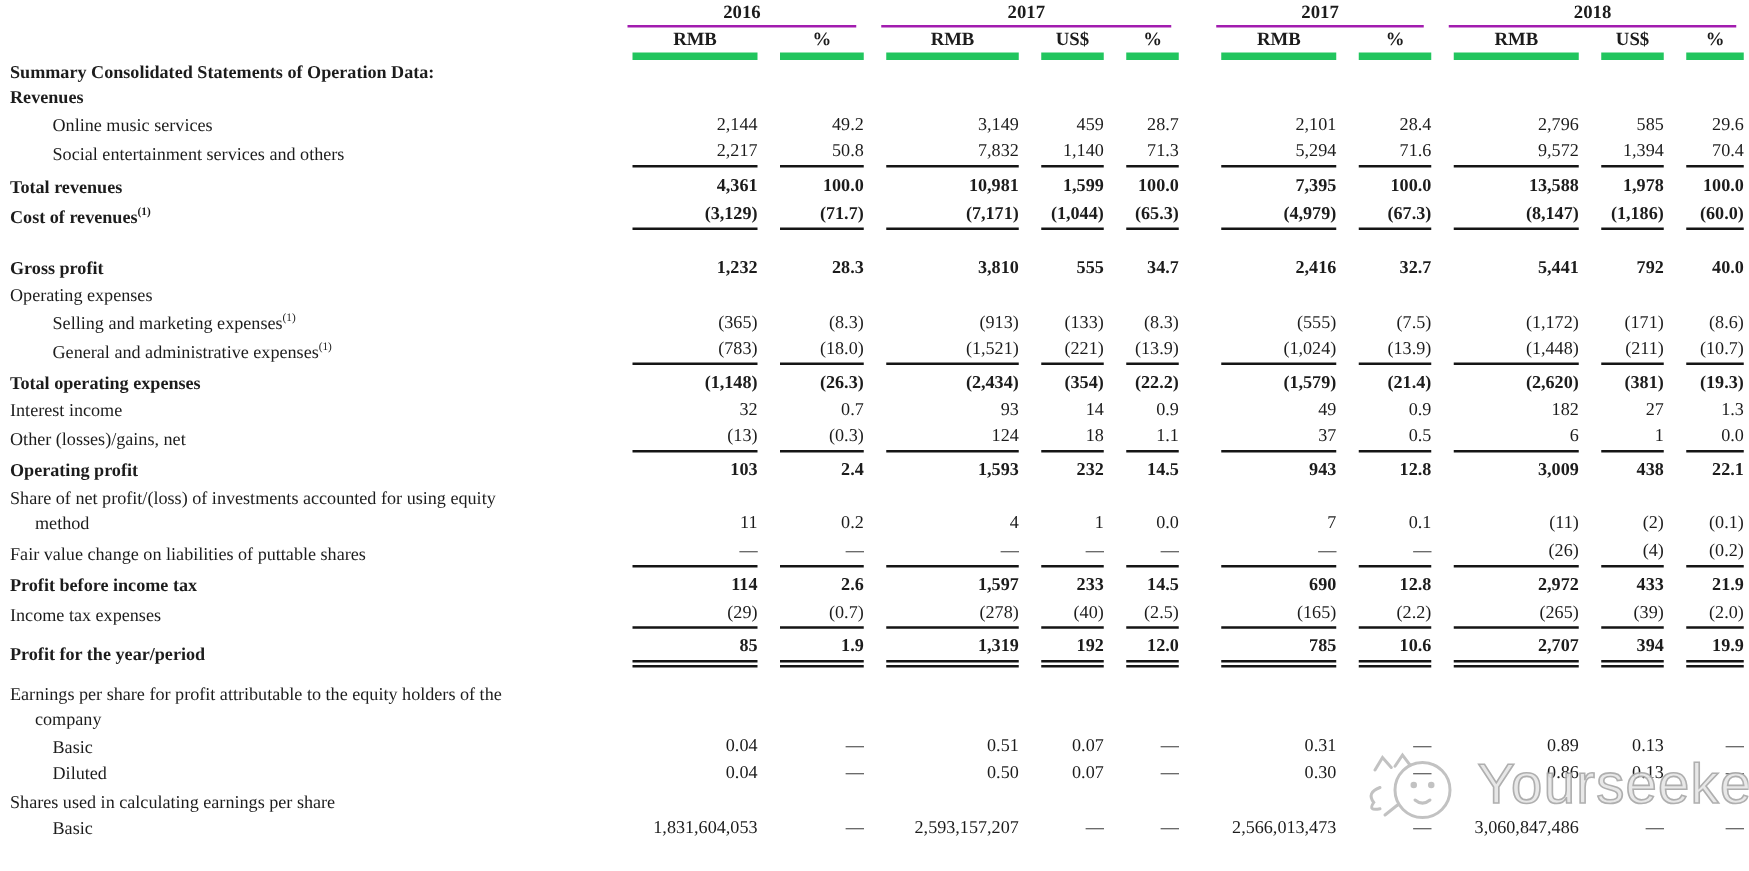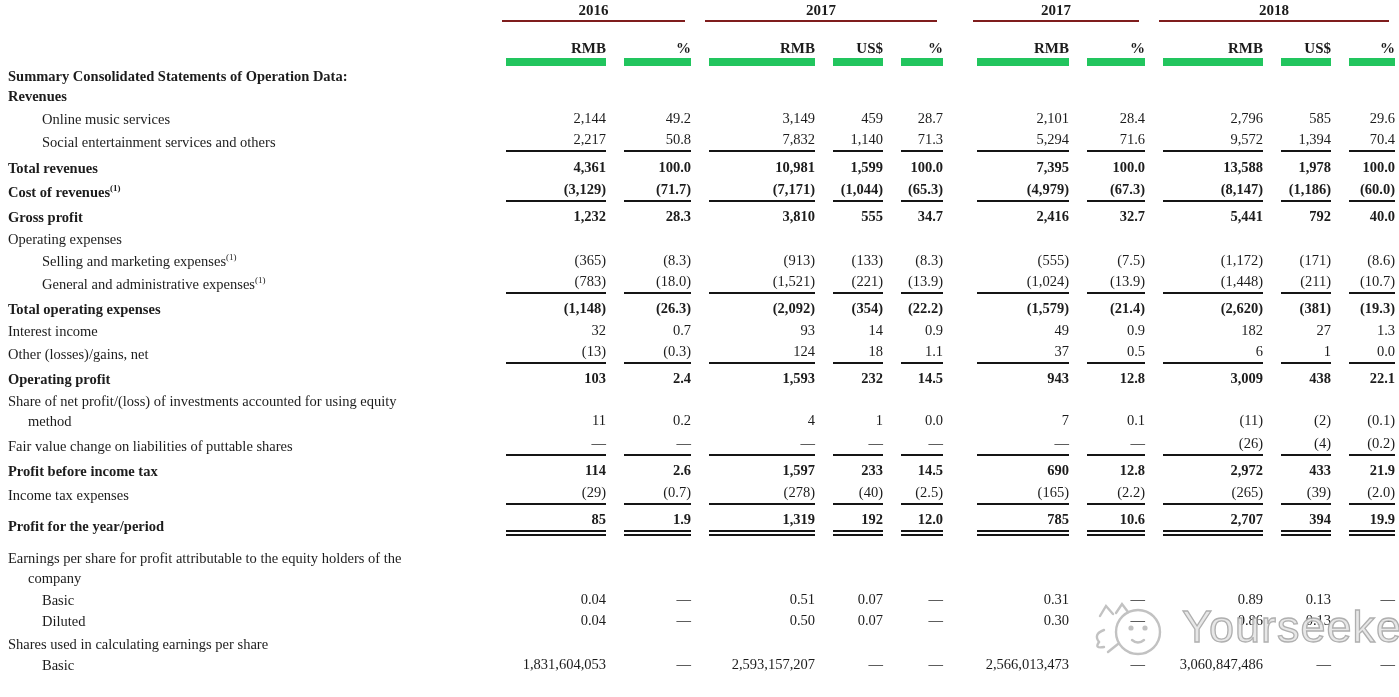--- a/index.html
+++ b/index.html
@@ -3,22 +3,22 @@
 <meta charset="utf-8">
 <style>
   html,body{margin:0;padding:0;background:#fff;}
   .page{position:relative;width:1399px;height:697px;background:#ffffff;overflow:hidden;
         font-family:"Liberation Serif",serif;color:#1c1c1c;}
   table{table-layout:fixed;width:1399px;border-collapse:collapse;
         font-family:"Liberation Serif",serif;font-size:14.5px;color:#1c1c1c;}
   th,td{padding:0;vertical-align:bottom;font-weight:normal;}
   thead th{font-weight:bold;}
   .gline{border-bottom:2px solid #151515;text-align:center;margin:0 2px;padding:8px 0 1px 0;font-size:15px;}
-  .yline{border-bottom:2px solid #7f1d1d;text-align:center;margin:0 10px;padding:2px 0 1px 0;font-size:15px;}
-  .cline{border-bottom:8px solid #22c55e;text-align:right;margin:16px 4px 0 14px;padding:2px 0 1px 0;font-size:15px;}
+  .yline{border-bottom:2px solid #a21caf;text-align:center;margin:0 10px;padding:2px 0 1px 0;font-size:15px;}
+  .cline{border-bottom:6px solid #22c55e;text-align:center;margin:0 4px 0 14px;padding:2px 0 1px 0;font-size:15px;}
   .note-cell div{font-weight:bold;text-align:center;position:relative;left:-90px;padding:2px 0 3px 0;}
   td.lbl{padding-left:8px;line-height:20px;}
   td.lbl.ind1{padding-left:42px;}
   .cont{padding-left:20px;}
   td.val{padding:0 4px 0 14px;}
   .cell{text-align:right;line-height:20px;padding-bottom:1px;white-space:nowrap;}
   .u1{border-bottom:2px solid #151515;}
   .u2{border-bottom:6px double #151515;}
   .b{font-weight:bold;}
   sup{font-size:9px;line-height:0;vertical-align:super;}
@@ -254,21 +254,21 @@
           <td class="val b" style="padding-top: 4px;">
             <div class="cell">3,810</div>
           </td>
           <td class="val b" style="padding-top: 4px;">
             <div class="cell">555</div>
           </td>
           <td class="val b" style="padding-top: 4px;">
             <div class="cell">34.7</div>
           </td>
           <td class="spc"></td>
-          <td class="val b" style="padding-top: 4px; margin-top: 12px;">
+          <td class="val b" style="padding-top: 20px; margin-top: 12px;">
             <div class="cell">2,416</div>
           </td>
           <td class="val b" style="padding-top: 4px;">
             <div class="cell">32.7</div>
           </td>
           <td class="val b" style="padding-top: 4px;">
             <div class="cell">5,441</div>
           </td>
           <td class="val b" style="padding-top: 4px;">
             <div class="cell">792</div>
@@ -350,21 +350,21 @@
         </tr>
         <tr>
           <td class="lbl b" style="padding-top: 4px;"><span>Total operating expenses</span></td>
           <td class="val b" style="padding-top: 4px;">
             <div class="cell">(1,148)</div>
           </td>
           <td class="val b" style="padding-top: 4px;">
             <div class="cell">(26.3)</div>
           </td>
           <td class="val b" style="padding-top: 4px;">
-            <div class="cell">(2,092)</div>
+            <div class="cell">(2,434)</div>
           </td>
           <td class="val b" style="padding-top: 4px;">
             <div class="cell">(354)</div>
           </td>
           <td class="val b" style="padding-top: 4px;">
             <div class="cell">(22.2)</div>
           </td>
           <td class="spc"></td>
           <td class="val b" style="padding-top: 4px;">
             <div class="cell">(1,579)</div>

